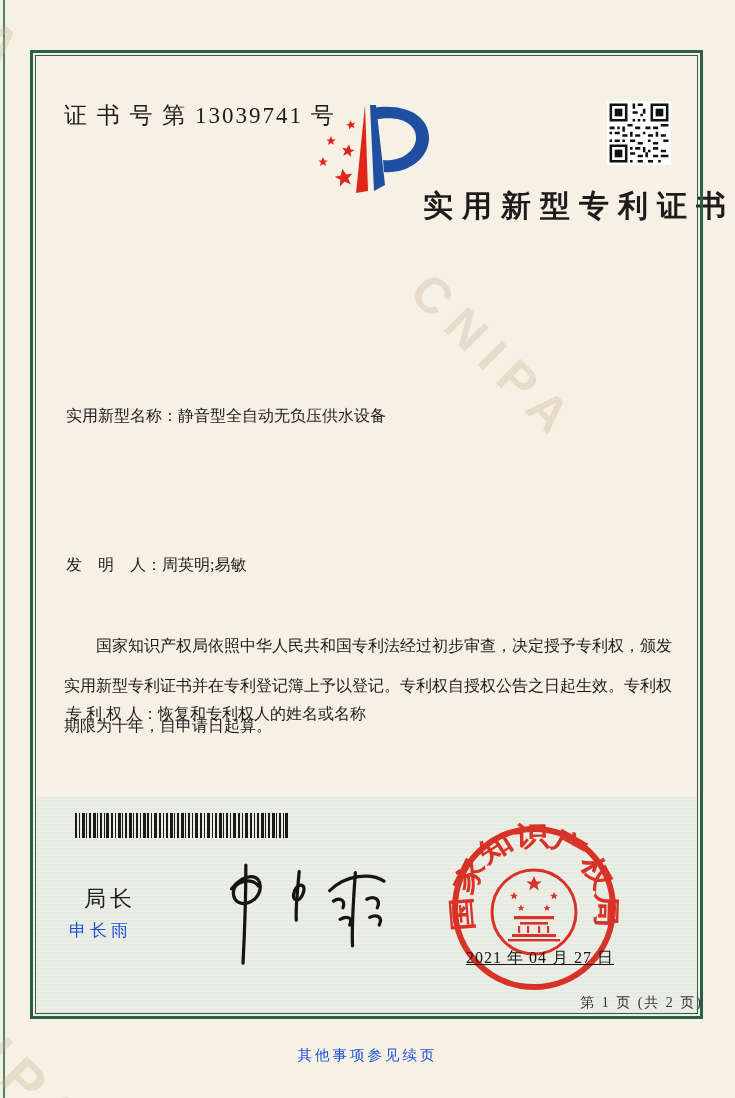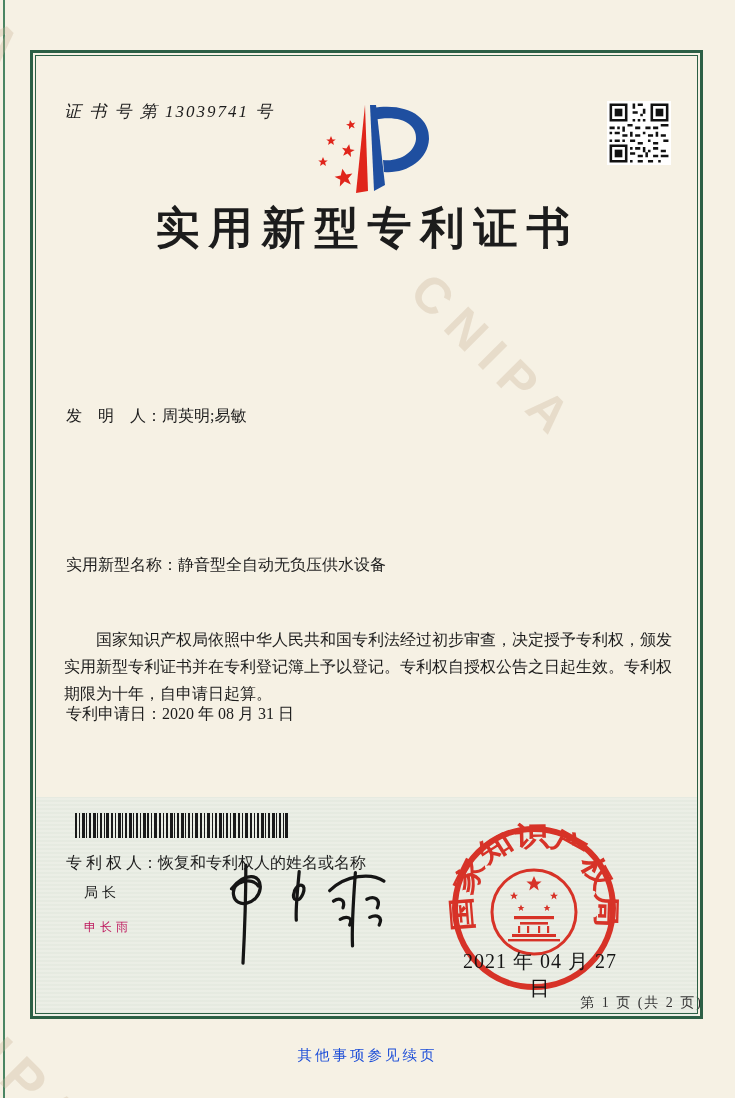--- a/index.html
+++ b/index.html
@@ -11,40 +11,40 @@
   }
   .edge-line{position:absolute;left:3px;top:0;width:2px;height:1098px;background:#4a8563;z-index:0;}
   .wm{
     position:absolute; z-index:0; font-weight:bold; font-size:56px; letter-spacing:12px;
     color:rgba(198,176,150,0.32); transform:rotate(45deg); transform-origin:left top;
     white-space:nowrap; font-family:"Liberation Sans","DejaVu Sans",sans-serif;
   }
   .frame{position:absolute; left:30px; top:50px; width:667px; height:963px;
     border:3px solid #2c5f45; z-index:2; pointer-events:none;}
   .frame-inner{position:absolute; inset:2px; border:1px solid #2c5f45;}
-  .cert-no{position:absolute; left:64px; top:100px; font-size:17px; letter-spacing:2px; z-index:1;font-style:italic;}
+  .cert-no{position:absolute; left:64px; top:100px; font-size:23px; letter-spacing:2px; z-index:1;}
   .qr{position:absolute; left:607px; top:101px; width:64px; height:64px; z-index:1;}
   .logo{position:absolute; left:293px; top:101px; width:148px; height:97px; z-index:1;}
-  .title{position:absolute; left:0; top:199px; width:735px; text-align:center;
-    font-size:44px; font-weight:bold; letter-spacing:9px; z-index:1;}
+  .title{position:absolute; left:0; top:186px; width:735px; text-align:right;
+    font-size:30px; font-weight:bold; letter-spacing:9px; z-index:1;}
   .fields{position:absolute; left:66px; top:292px; width:620px; z-index:1;
     font-size:16px; line-height:49.6px; white-space:pre;}
   .fields .row{position:relative; height:49.6px;}
   .body-text{position:absolute; left:64px; top:626px; width:608px; z-index:1;
-    font-size:16px; line-height:27px; text-align:justify;}
+    font-size:16px; line-height:40px; text-align:justify;}
   .body-text p{margin:0; text-indent:2em;}
   .bottom-section{position:absolute; left:36px; top:797px; width:661px; height:219px; z-index:0;
     background:repeating-linear-gradient(180deg,#e3e8de 0px,#eef0e8 2px,#e3e8de 4px);}
   .barcode{position:absolute; left:75px; top:813px; width:213px; height:25px; z-index:1;}
-  .signer-title{position:absolute; left:84px; top:884px; font-size:14px; letter-spacing:4px; z-index:1; color:#222;}
-  .signer-name{position:absolute; left:84px; top:919px; font-size:12px; letter-spacing:4px; z-index:1; color:#be185d;}
+  .signer-title{position:absolute; left:84px; top:884px; font-size:22px; letter-spacing:4px; z-index:1; color:#222;}
+  .signer-name{position:absolute; left:69px; top:919px; font-size:17px; letter-spacing:4px; z-index:1; color:#1d4ed8;}
   .sig{position:absolute; left:203px; top:860px; width:200px; height:110px; z-index:1;}
   .seal{position:absolute; left:448px; top:822px; width:172px; height:172px; z-index:3; opacity:0.93;}
   .seal-date{position:absolute; left:455px; top:948px; width:170px; text-align:center;
-    font-size:20px; letter-spacing:1px; z-index:4; color:#151515;}
+    font-size:16px; letter-spacing:1px; z-index:4; color:#151515;text-decoration:underline;}
   .page-info{position:absolute; left:30px; top:994px; width:673px; text-align:right;
     font-size:14px; letter-spacing:2px; z-index:1; color:#333;}
   .cont-note{position:absolute; left:0; top:1046px; width:735px; text-align:center;
     font-size:14.5px; letter-spacing:3px; z-index:1; color:#1d4ed8;}
 </style>
 </head>
 <body>
 
 <div class="page">
 
@@ -90,23 +90,22 @@
     </g>
     <g fill="#1f4fa0">
       <path d="M77,4 L81,90 L92,84 L83,4 Z"></path>
       <path d="M79,7 C114,1 137,16 136,38 C135,60 112,73 91,71 L90,59 C107,61 122,51 123,38 C124,22 106,13 80,19 Z"></path>
     </g>
   </svg>
 
   <div class="title">实用新型专利证书</div>
 
   <div class="fields">
+    <div class="row"><span>实用新型名称：</span><span>静音型全自动无负压供水设备</span></div>
     <div class="row"><span>发　明　人：</span><span>周英明;易敏</span></div>
-    <div class="row"><span>实用新型名称：</span><span>静音型全自动无负压供水设备</span></div>
-    <div class="row"><span>专利申请日：</span><span>2020 年 08 月 31 日</span></div>
     <div class="row"><span>专 利 权 人：</span><span>恢复和专利权人的姓名或名称</span></div>
     
     
   </div>
 
   <div class="body-text">
     <p>国家知识产权局依照中华人民共和国专利法经过初步审查，决定授予专利权，颁发实用新型专利证书并在专利登记簿上予以登记。专利权自授权公告之日起生效。专利权期限为十年，自申请日起算。</p>
   </div>
 
   <svg class="barcode" viewBox="0 0 213 25" preserveAspectRatio="none">

